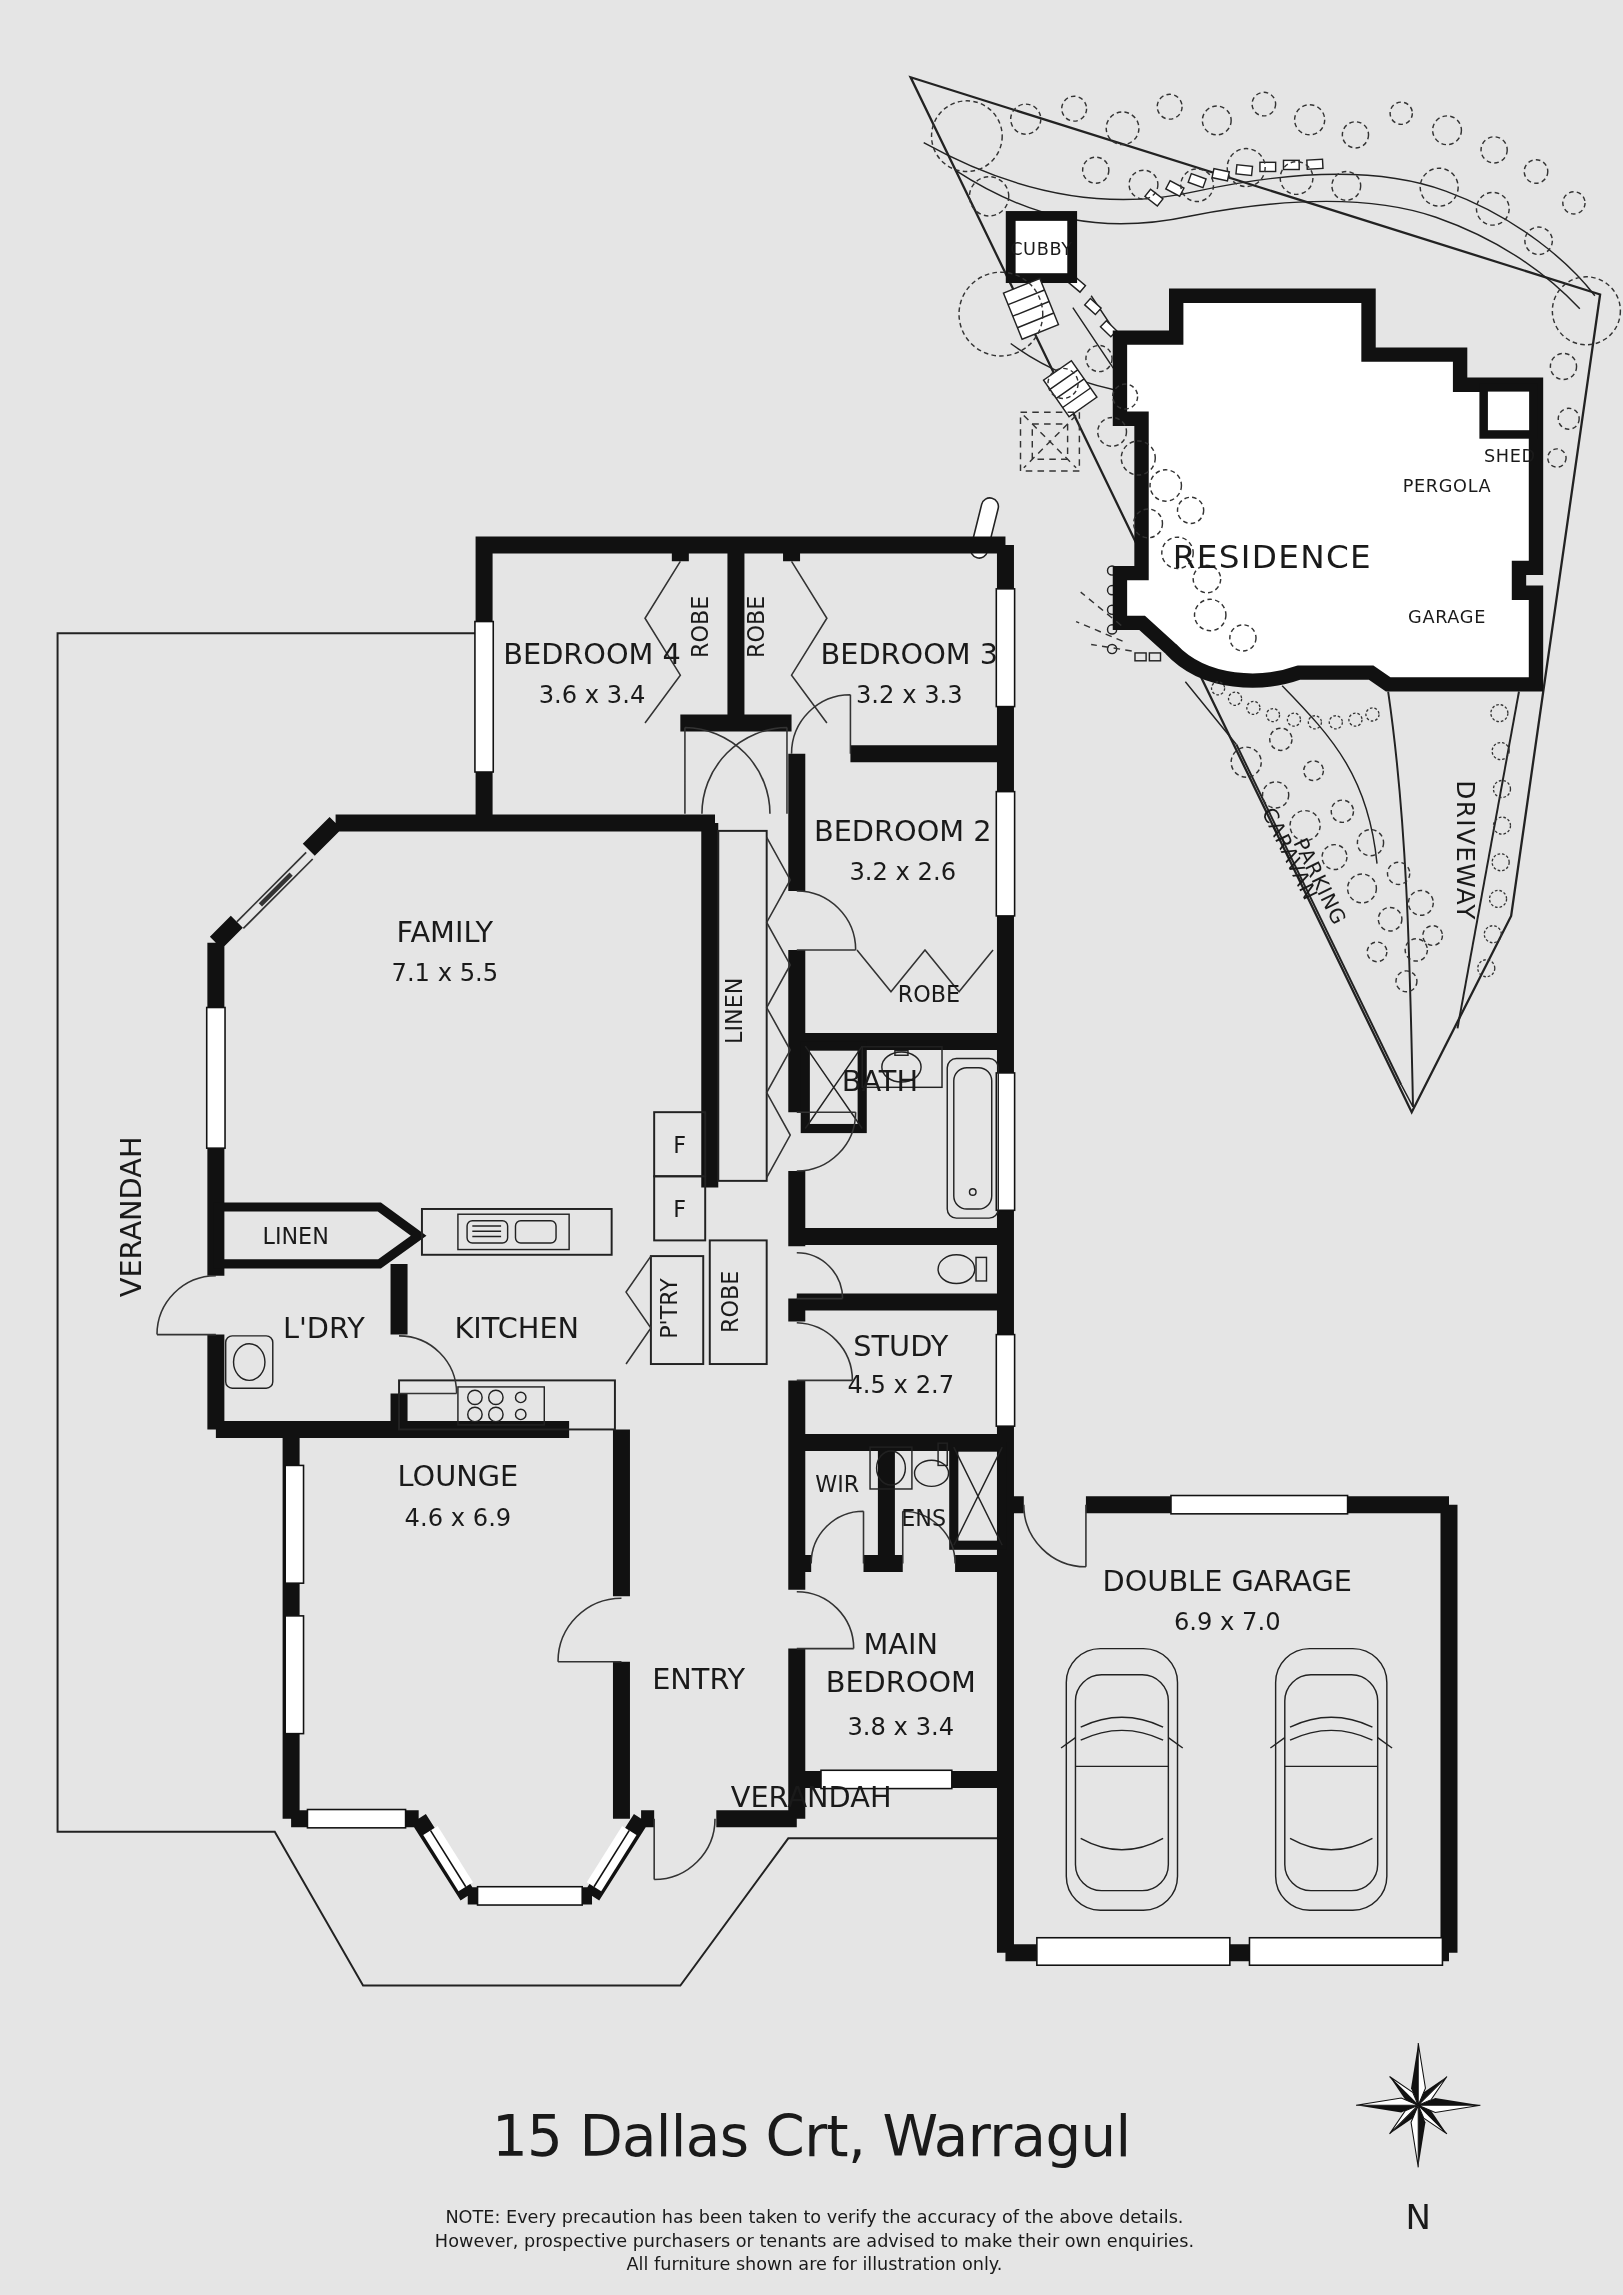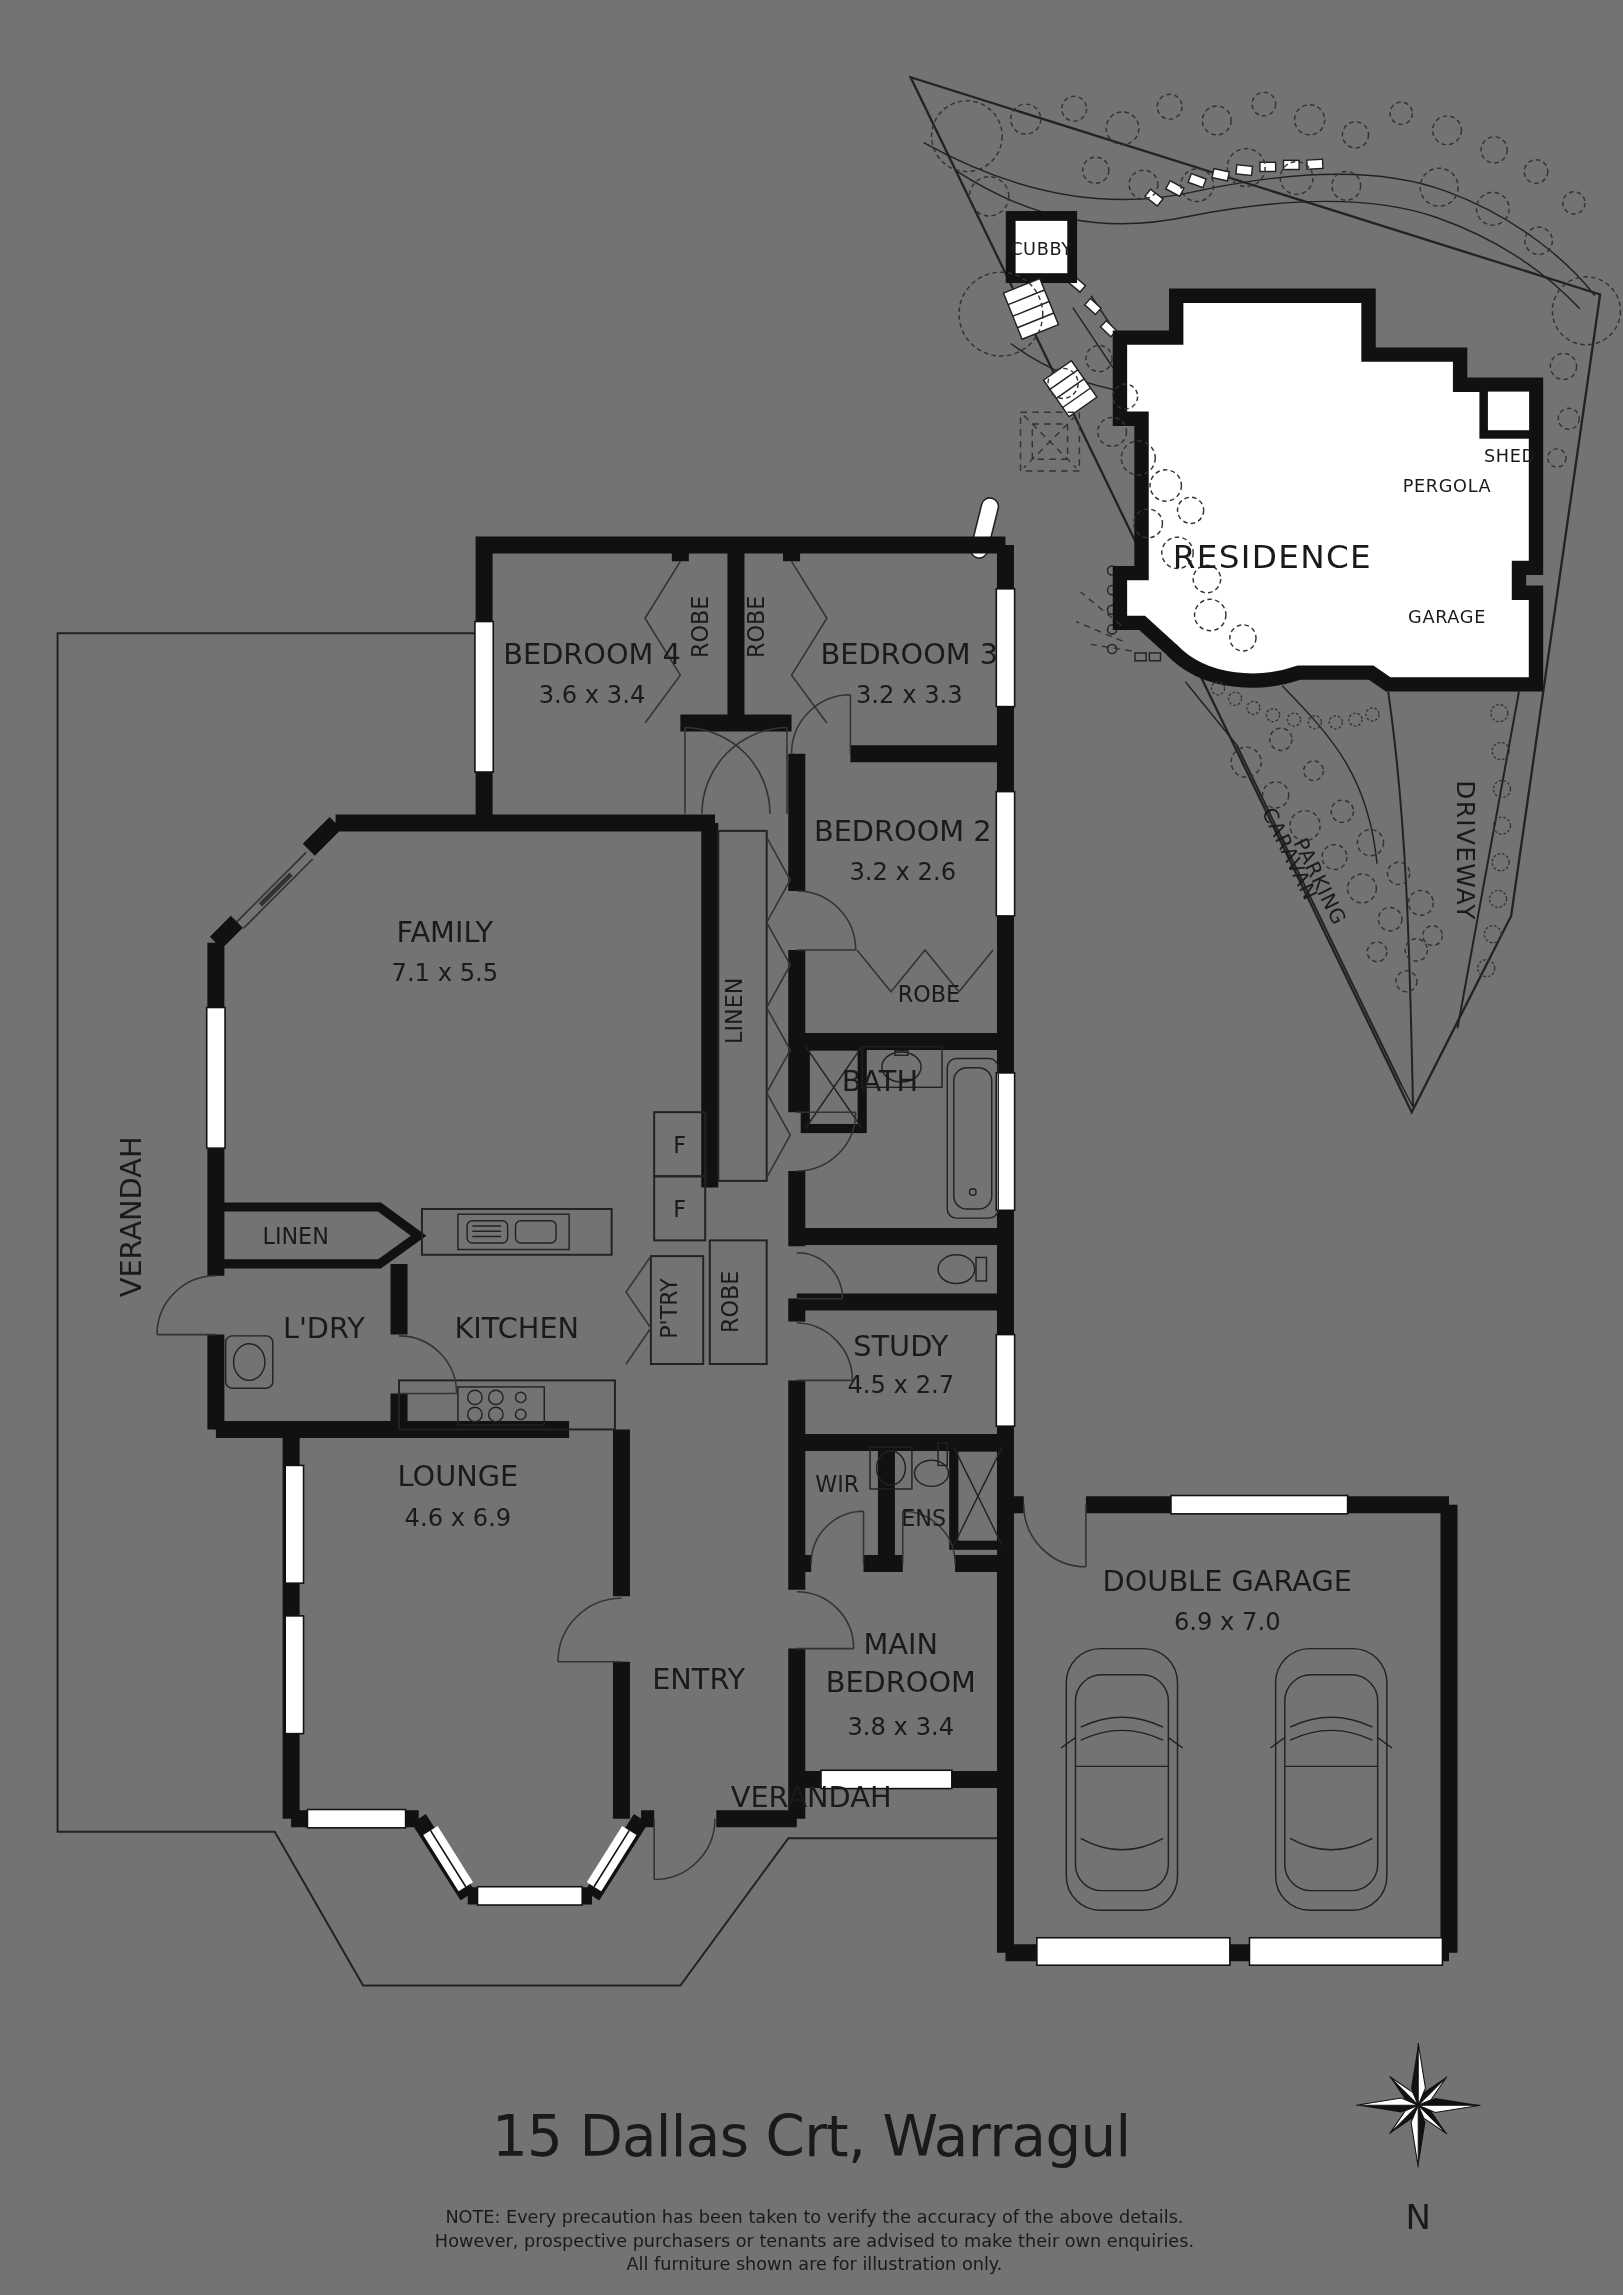--- a/index.html
+++ b/index.html
@@ -1,16 +1,16 @@
 <!DOCTYPE html>
 <html style="font-size:10.5px"><head>
 <meta charset="utf-8">
 <style>
   html,body{margin:0;padding:0;background:#ffffff;}
-  #page{position:relative;width:1623px;height:2295px;background:#737373;overflow:hidden;
+  #page{position:relative;width:1623px;height:2295px;background:#e5e5e5;overflow:hidden;
         font-family:"DejaVu Sans","Liberation Sans",sans-serif;}
   svg{position:absolute;left:0;top:0;}
   text{fill:#1a1a1a;}
   .wall{stroke:#111;stroke-width:26;fill:none;}
   .wall14{stroke:#111;stroke-width:14;fill:none;}
   .thin{stroke:#222;stroke-width:3;fill:none;}
   .thin2{stroke:#222;stroke-width:2.2;fill:none;}
   .arc{stroke:#333;stroke-width:2.4;fill:none;}
   .win{fill:#fff;stroke:#111;stroke-width:2.4;}
   .tree{fill:none;stroke:#333;stroke-width:2.2;stroke-dasharray:7 5;}

